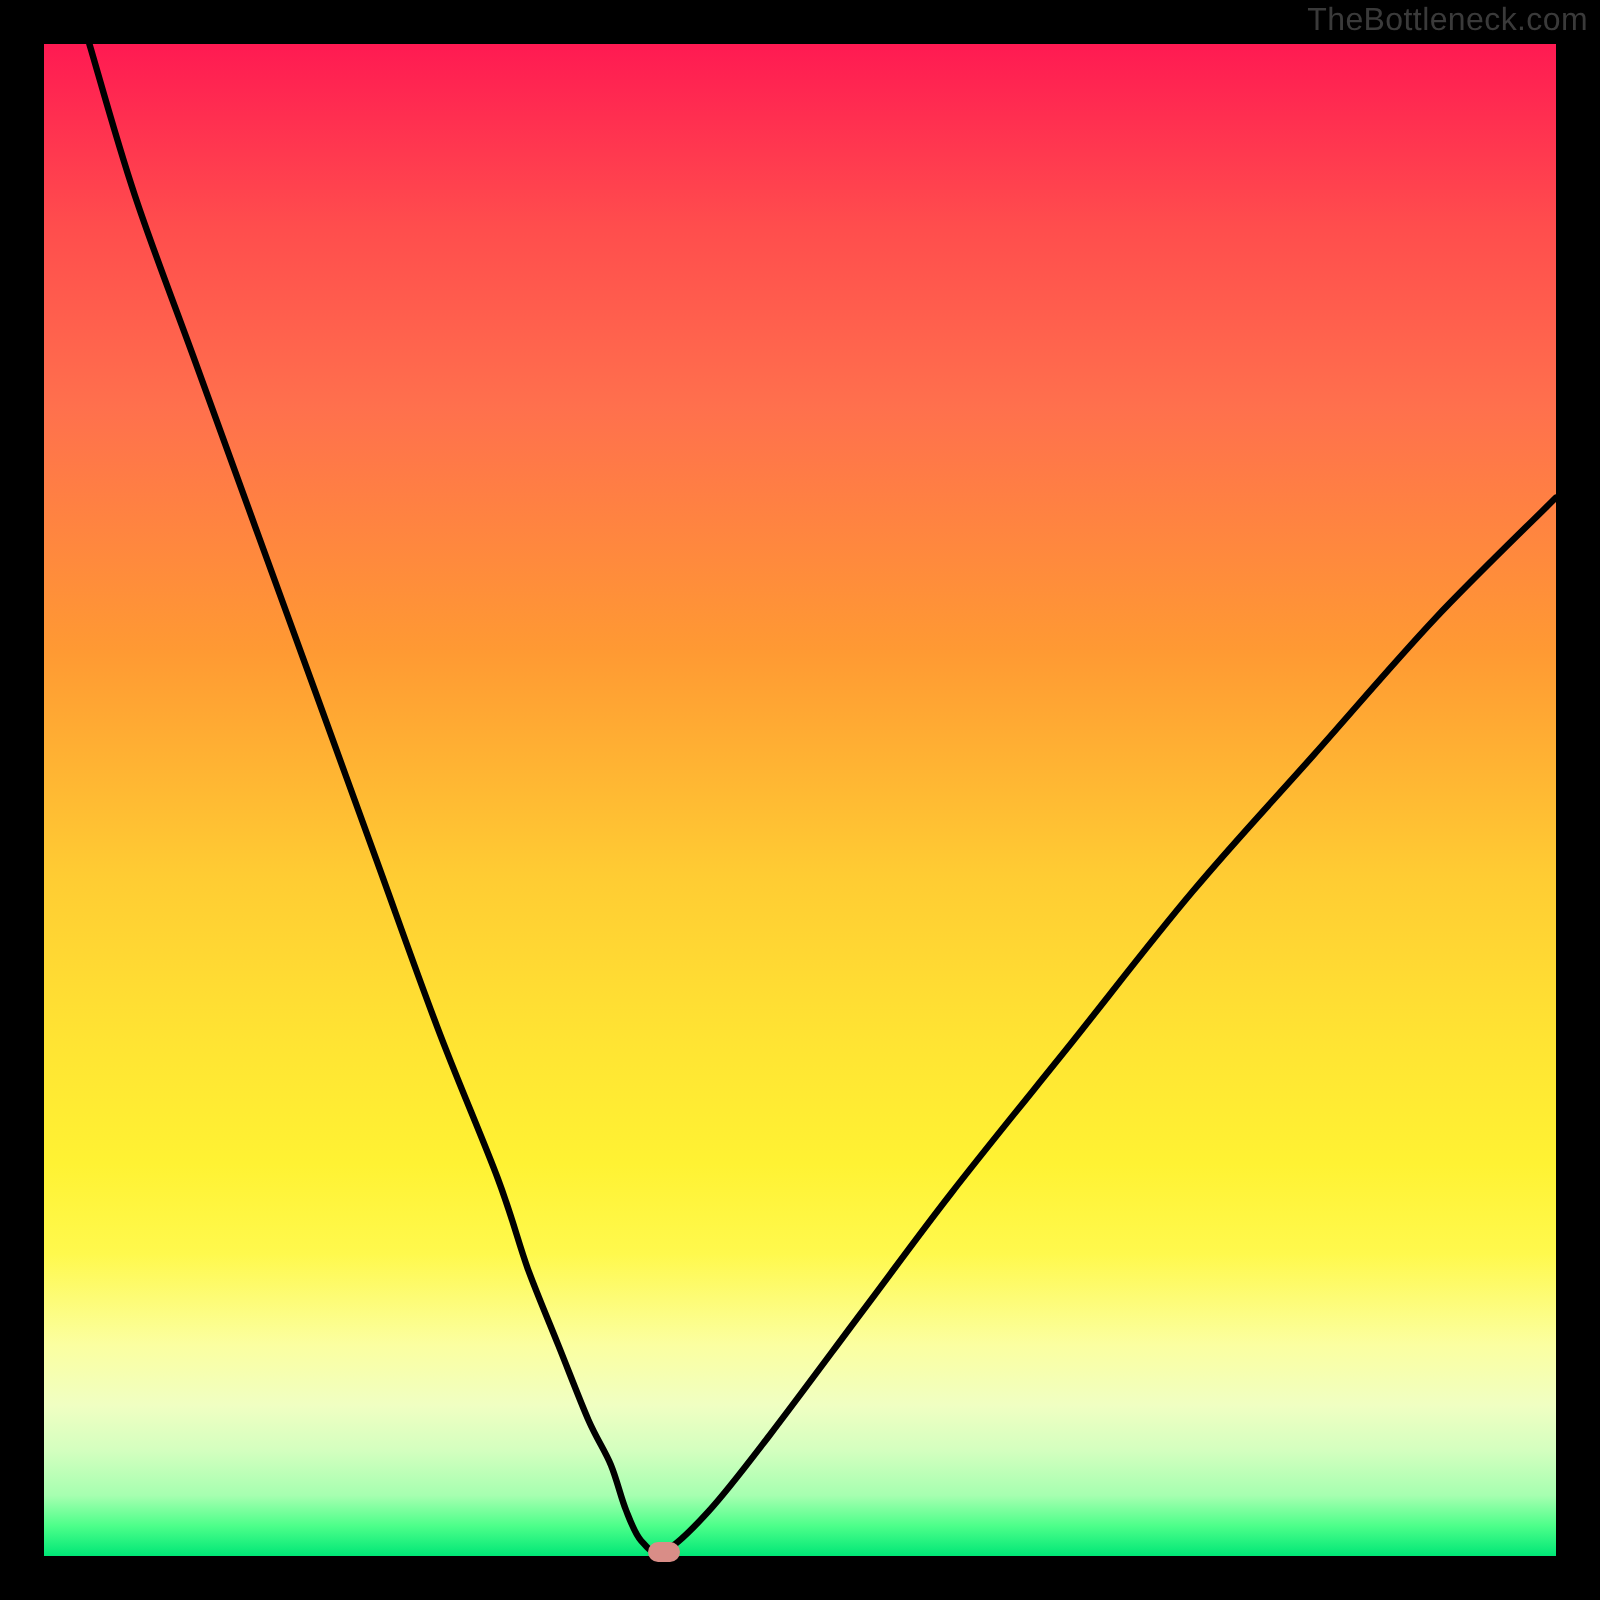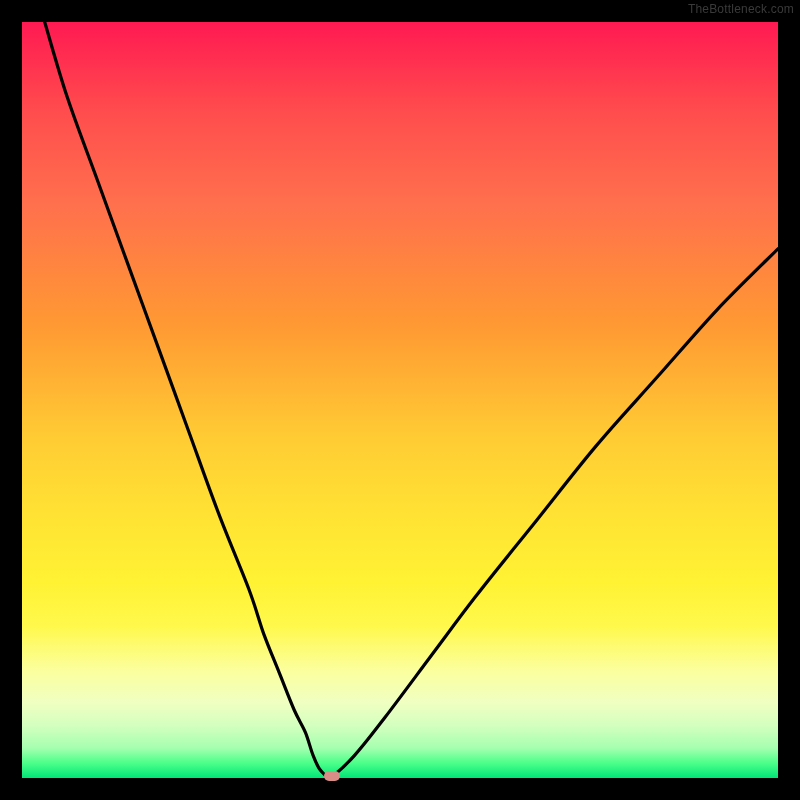--- a/index.html
+++ b/index.html
@@ -33,21 +33,21 @@
       #a6ffb0 96%,
       #4dff8a 98%,
       #00e676 100%
     );
   }
   .watermark {
     position: absolute;
     top: 2px;
     right: 6px;
     color: #3a3a3a;
-    font-size: 12px;
+    font-size: 16px;
     font-weight: 500;
     letter-spacing: 0.2px;
     font-family: Arial, Helvetica, sans-serif;
   }
   svg.curve {
     position: absolute;
     left: 0;
     top: 0;
     width: 756px;
     height: 756px;

